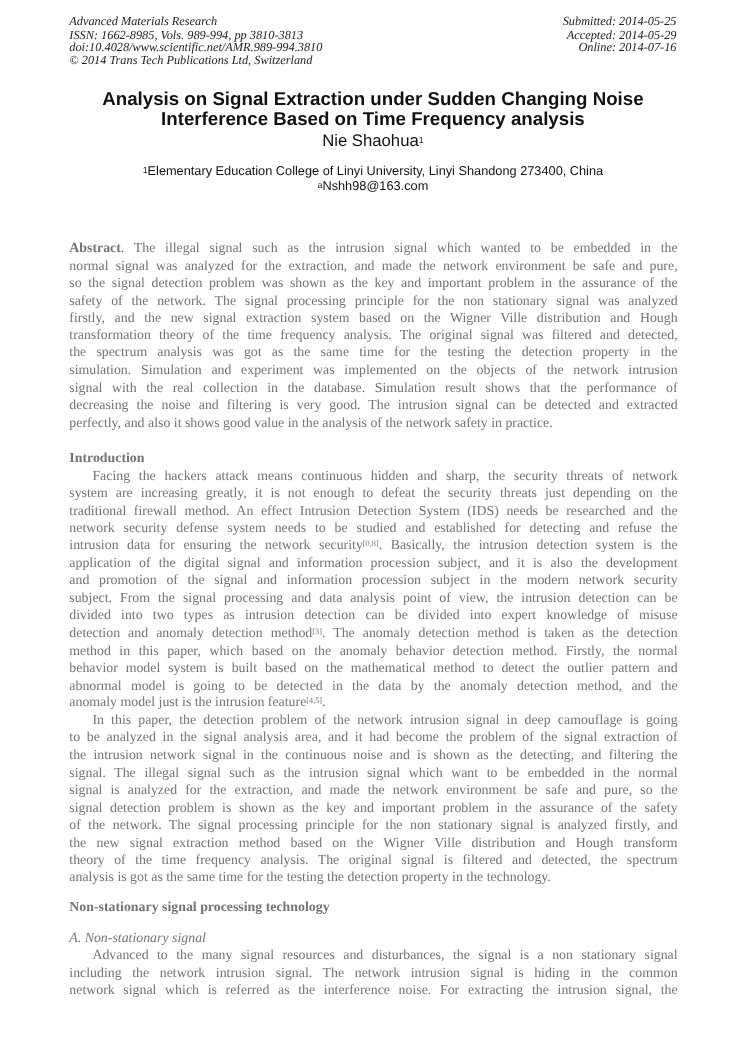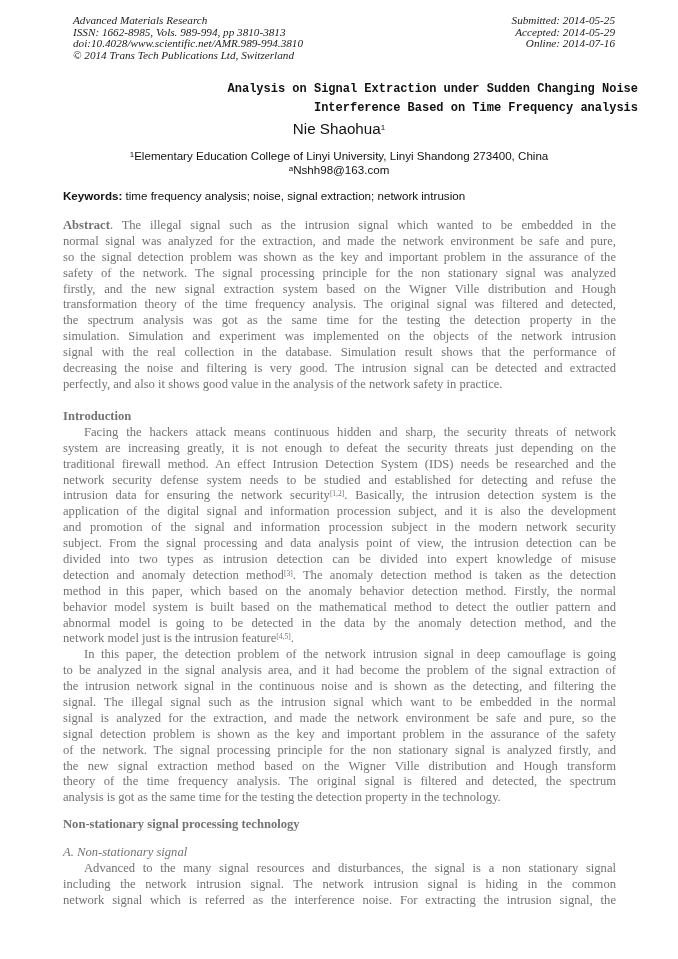--- a/index.html
+++ b/index.html
@@ -1,21 +1,21 @@
 <!DOCTYPE html>
 <html><head>
 <meta charset="utf-8">
 <style>
   html, body { margin: 0; padding: 0; background: #ffffff; }
   body { width: 678px; height: 959px; position: relative; overflow: hidden; color: #111; }
   .page { position: absolute; left: 0; top: 0; width: 678px; height: 959px; }
   .hdr { position: absolute; font-family: "Liberation Serif", serif; font-style: italic; font-size: 11.2px; line-height: 11.5px; color: #222; }
-  .hdr-left { left: 73px; top: 15px; }
+  .hdr-left { left: 63px; top: 15px; }
   .hdr-right { right: 63px; top: 15px; text-align: right; }
-  .title { position: absolute; left: 40px; width: 598px; top: 80px; text-align: right; font-family: Liberation Mono, monospace; font-weight: bold; font-size: 12px; line-height: 19px; color: #111; }
+  .title { position: absolute; left: 40px; width: 598px; top: 80px; text-align: center; font-family: Liberation Sans, sans-serif; font-weight: bold; font-size: 17px; line-height: 19px; color: #111; }
   .author { position: absolute; left: 40px; width: 598px; top: 120px; text-align: center; font-family: "Liberation Sans", sans-serif; font-size: 15.2px; line-height: 18px; }
   .author sup, .affil sup { font-size: 8px; vertical-align: top; position: relative; top: -1px; }
   .affil { position: absolute; left: 40px; width: 598px; top: 149px; text-align: center; font-family: "Liberation Sans", sans-serif; font-size: 11.6px; line-height: 14px; }
   .keywords { position: absolute; left: 63px; top: 189px; font-family: "Liberation Sans", sans-serif; font-size: 11.6px; line-height: 14px; white-space: nowrap; }
   .keywords b { font-weight: bold; }
   .body { position: absolute; left: 63px; width: 553px; font-family: "Liberation Serif", serif; font-size: 12.6px; color: #737373; }
   .ln { height: 15.9px; line-height: 15.9px; text-align: justify; text-align-last: justify; white-space: nowrap; overflow: visible; }
   .ln.last { text-align-last: left; }
   .ln span.jt { display: block; text-align: justify; text-align-last: justify; white-space: normal; }
   .ln.last span.jt { text-align-last: left; }
@@ -48,23 +48,20 @@
 
   <div class="author">
     <span>Nie Shaohua</span><sup>1</sup>
   </div>
 
   <div class="affil">
     <div><sup>1</sup><span>Elementary Education College of Linyi University, Linyi Shandong 273400, China</span></div>
     <div><sup>a</sup><span>Nshh98@163.com</span></div>
   </div>
 
-  <div class="keywords">
-    <b>Keywords:</b> <span>time frequency analysis; noise, signal extraction; network intrusion</span>
-  </div>
 
   <div class="body" style="top:218px;">
     <div class="ln">
         <span class="jt"><b>Abstract</b><span>. The illegal signal such as the intrusion signal which wanted to be embedded in the</span></span>
       </div>
     <div class="ln">
         <span class="jt">normal signal was analyzed for the extraction, and made the network environment be safe and pure,</span>
       </div>
     <div class="ln">
         <span class="jt">so the signal detection problem was shown as the key and important problem in the assurance of the</span>
@@ -103,21 +100,21 @@
     <div class="ln">
         <span class="jt">system are increasing greatly, it is not enough to defeat the security threats just depending on the</span>
       </div>
     <div class="ln">
         <span class="jt">traditional firewall method. An effect Intrusion Detection System (IDS) needs be researched and the</span>
       </div>
     <div class="ln">
         <span class="jt">network security defense system needs to be studied and established for detecting and refuse the</span>
       </div>
     <div class="ln">
-        <span class="jt"><span>intrusion data for ensuring the network security</span><sup class="ref">[1,2]</sup><span>. Basically, the intrusion detection system is the</span></span>
+        <span class="jt"><span>intrusion data for ensuring the network security</span><sup class="ref">[0,8]</sup><span>. Basically, the intrusion detection system is the</span></span>
       </div>
     <div class="ln">
         <span class="jt">application of the digital signal and information procession subject, and it is also the development</span>
       </div>
     <div class="ln">
         <span class="jt">and promotion of the signal and information procession subject in the modern network security</span>
       </div>
     <div class="ln">
         <span class="jt">subject. From the signal processing and data analysis point of view, the intrusion detection can be</span>
       </div>
@@ -130,21 +127,21 @@
     <div class="ln">
         <span class="jt">method in this paper, which based on the anomaly behavior detection method. Firstly, the normal</span>
       </div>
     <div class="ln">
         <span class="jt">behavior model system is built based on the mathematical method to detect the outlier pattern and</span>
       </div>
     <div class="ln">
         <span class="jt">abnormal model is going to be detected in the data by the anomaly detection method, and the</span>
       </div>
     <div class="ln last">
-        <span class="jt"><span>network model just is the intrusion feature</span><sup class="ref">[4,5]</sup><span>.</span></span>
+        <span class="jt"><span>anomaly model just is the intrusion feature</span><sup class="ref">[4,5]</sup><span>.</span></span>
       </div>
 
     <div class="ln">
         <span class="jt" style="padding-left:21px;">In this paper, the detection problem of the network intrusion signal in deep camouflage is going</span>
       </div>
     <div class="ln">
         <span class="jt">to be analyzed in the signal analysis area, and it had become the problem of the signal extraction of</span>
       </div>
     <div class="ln">
         <span class="jt">the intrusion network signal in the continuous noise and is shown as the detecting, and filtering the</span>

